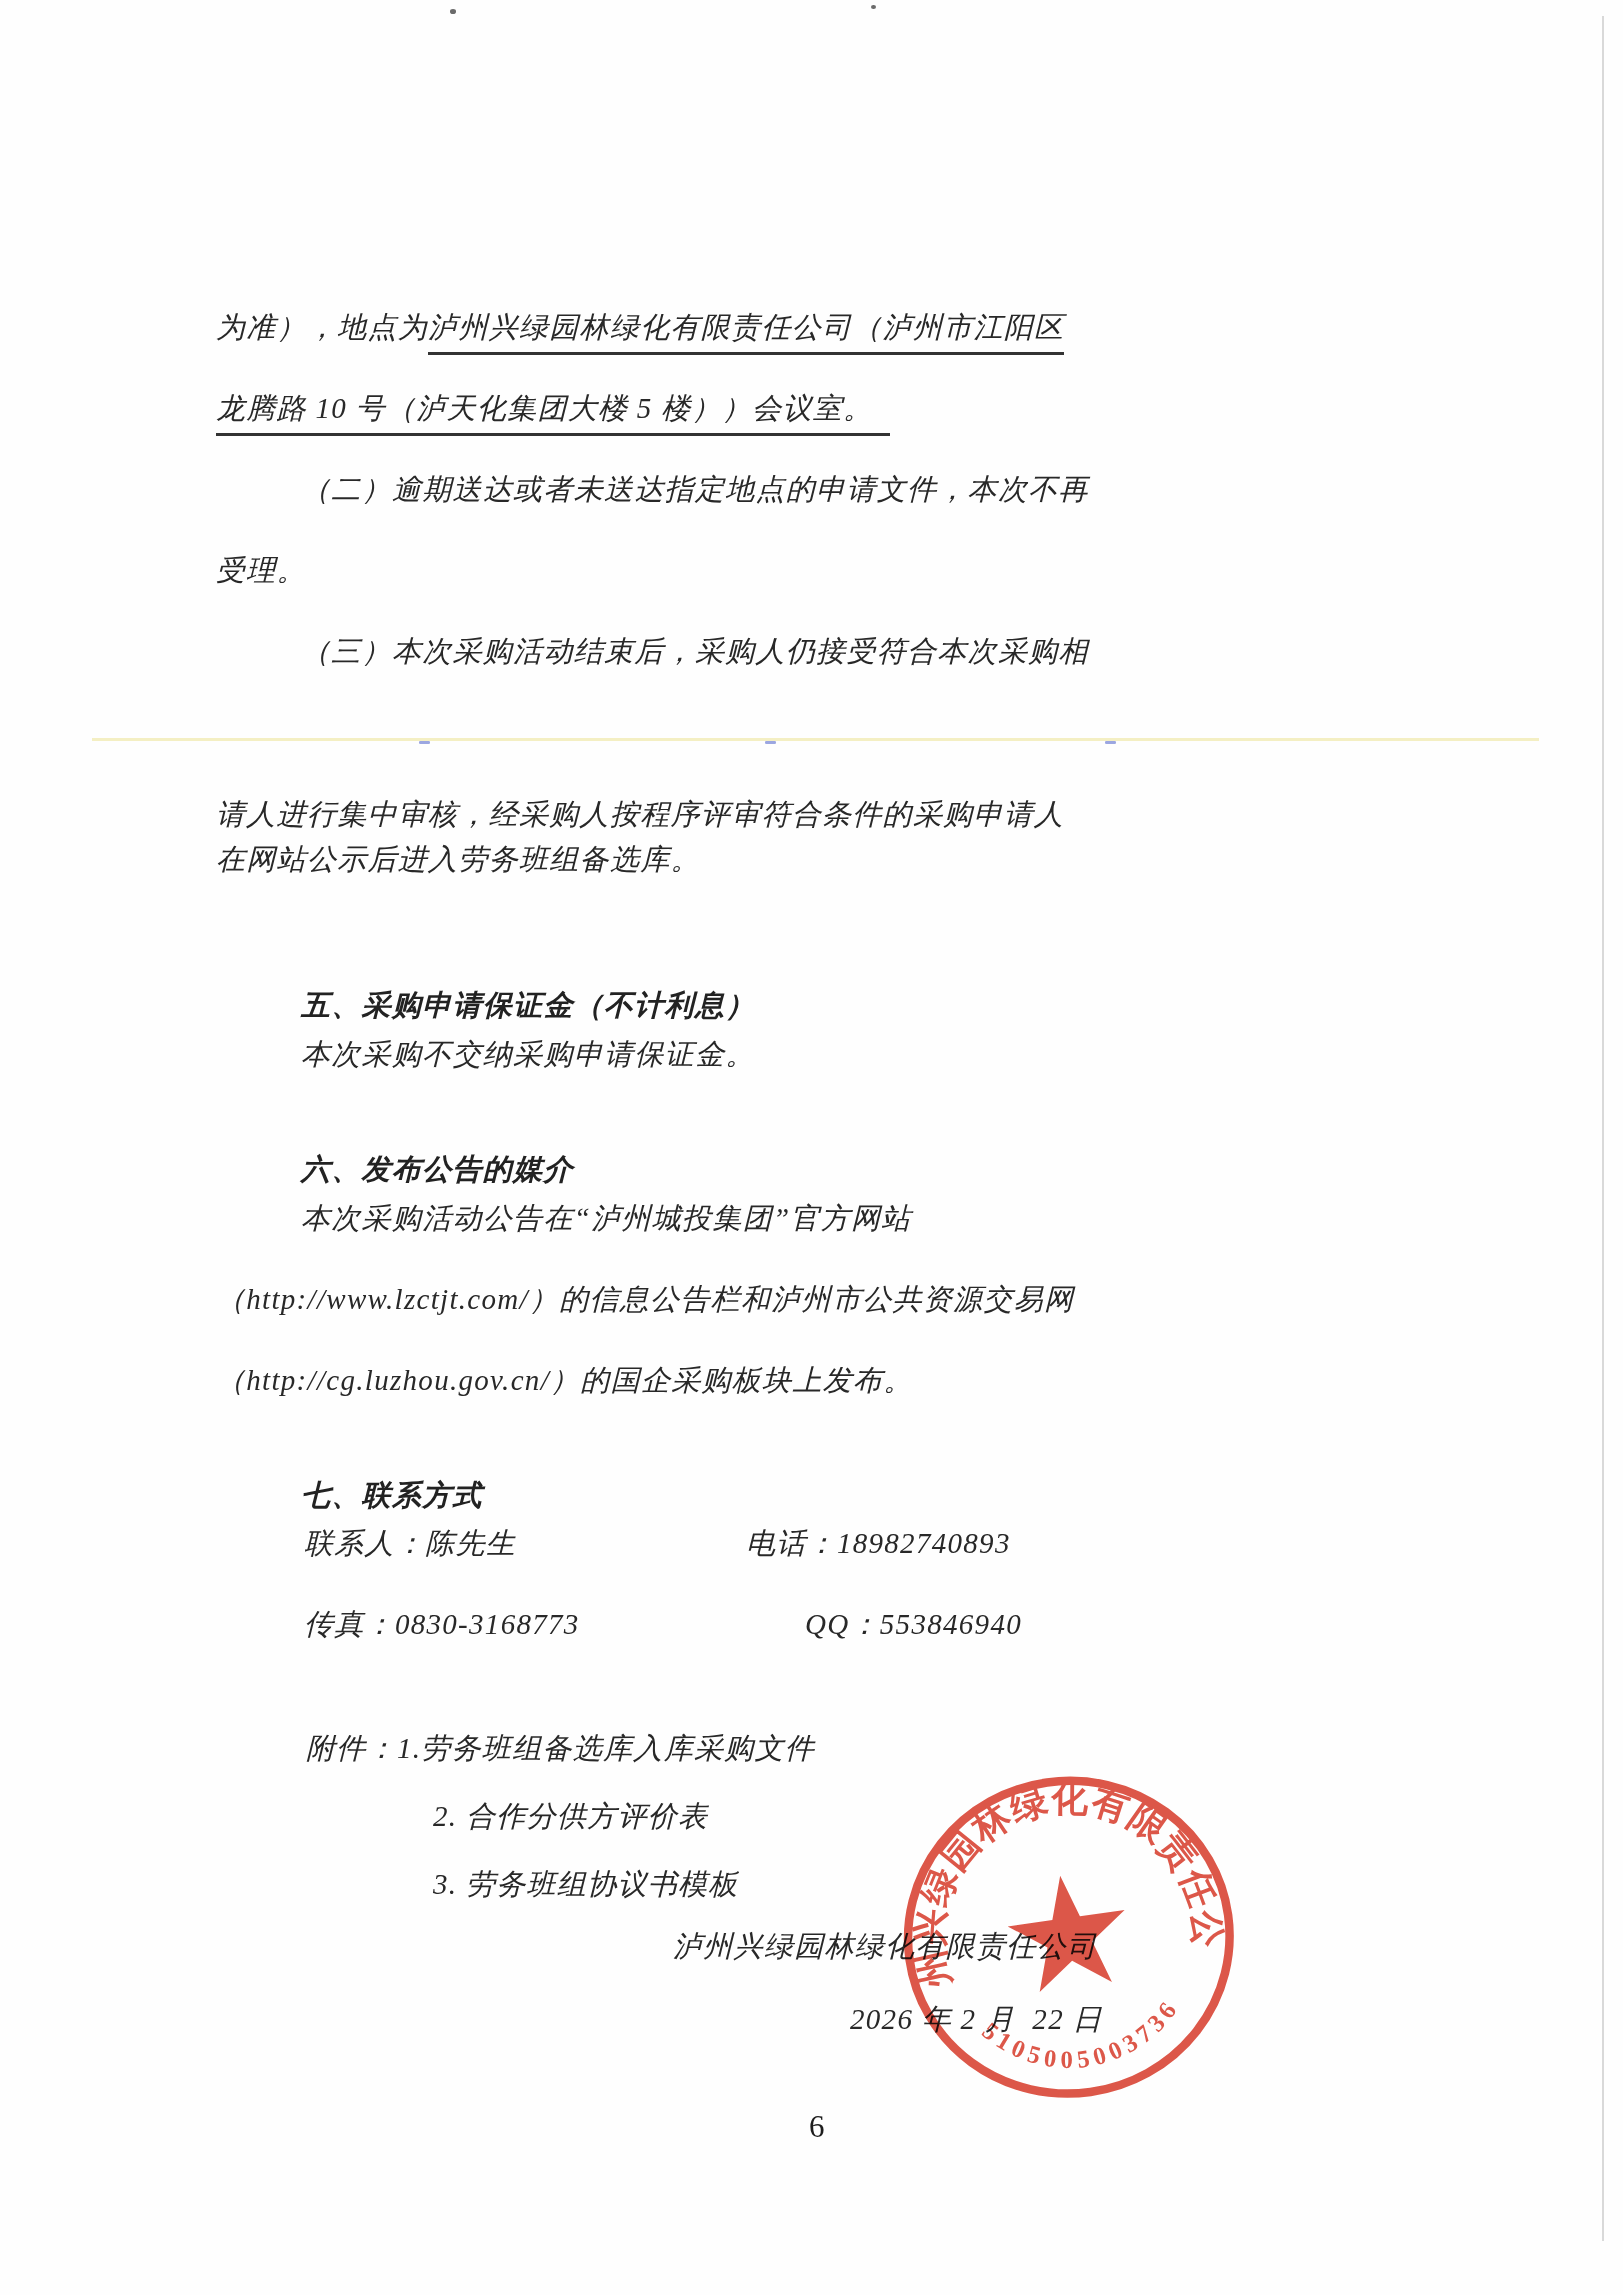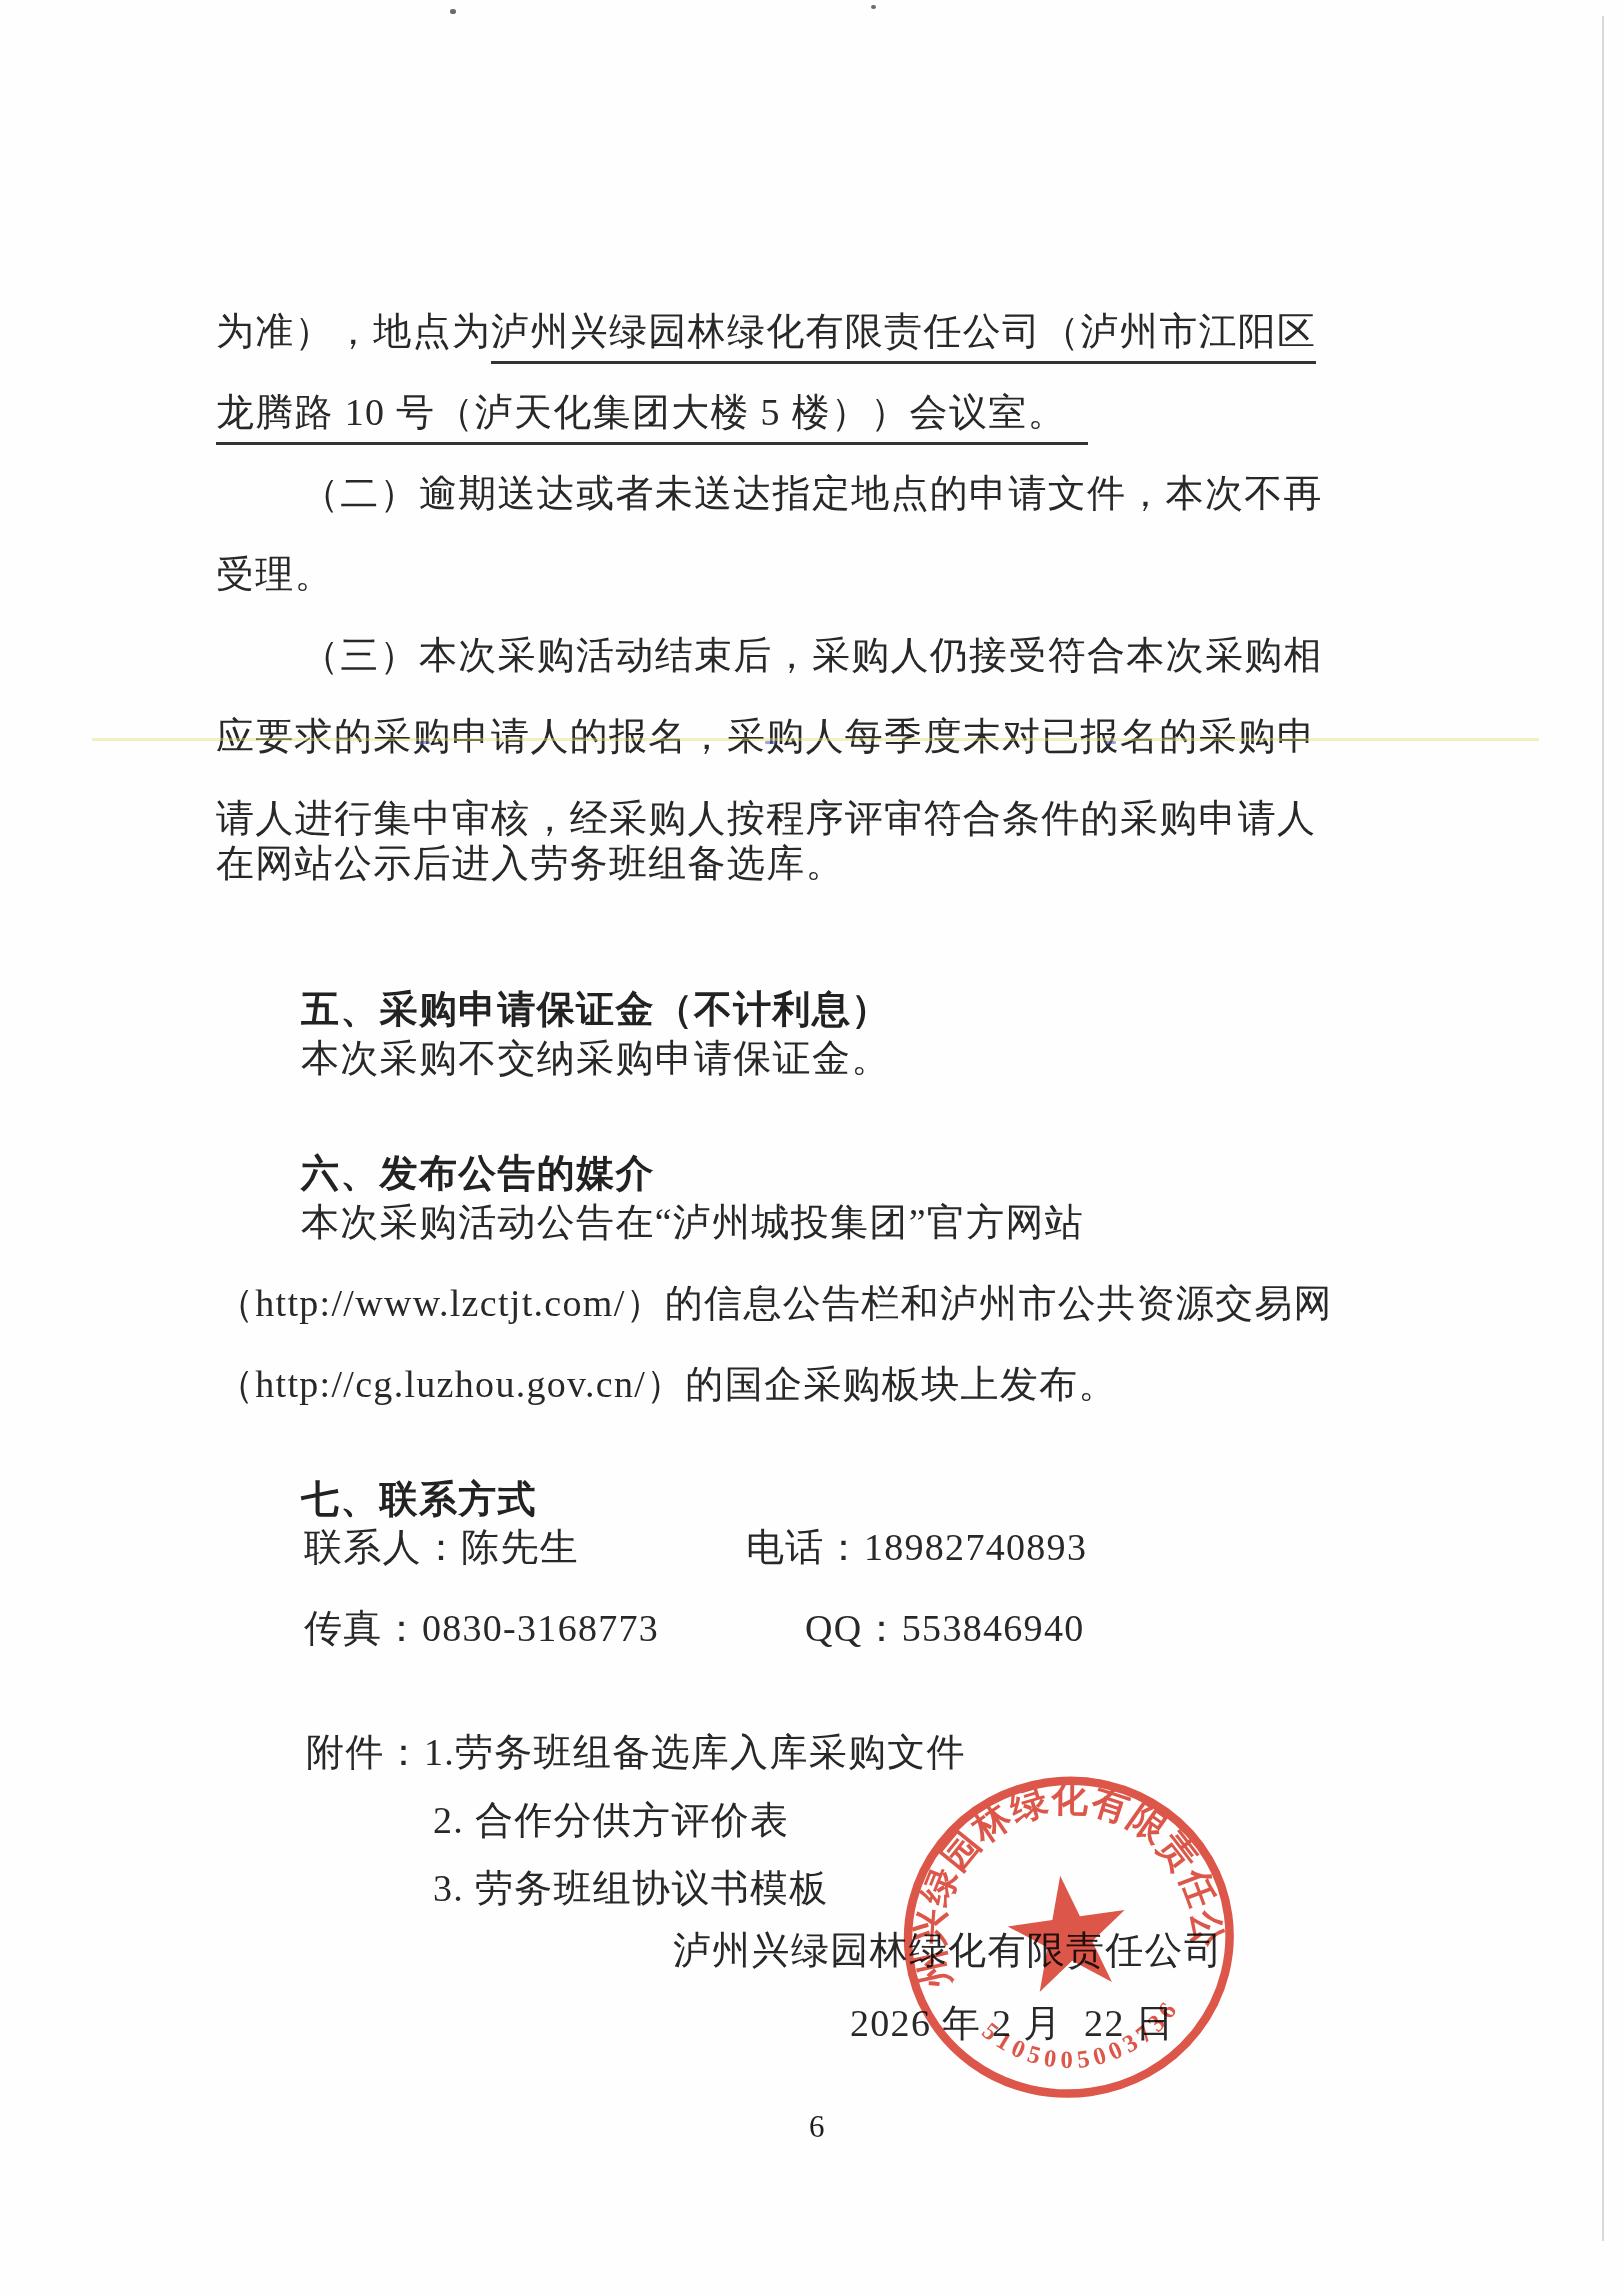--- a/index.html
+++ b/index.html
@@ -6,25 +6,26 @@
   .page {
     position:relative;
     width:1623px; height:2295px;
     background:#fefefe;
     overflow:hidden;
     font-family:"Liberation Serif","DejaVu Serif",serif;
     color:#282828;
   }
   .line {
     position:absolute;
-    font-size:38px;
+    font-size:29px;
     line-height:1.05;
     letter-spacing:1.3px;
     white-space:pre;
     color:#282828;
+    font-style:italic;
   }
   .heading {
     font-family:"Liberation Sans","DejaVu Sans",sans-serif;
     font-weight:700;
     color:#222;
     margin-top:33px;
   }
   .u {
     border-bottom:3.9px solid #333;
     padding-bottom:9.2px;
@@ -74,21 +75,20 @@
 
 <div class="page">
 
   <div class="line" style="left:216px; top:312px"><span>为准），地点为</span><span class="u">泸州兴绿园林绿化有限责任公司（泸州市江阳区</span></div>
   <div class="line" style="left:216px; top:393px"><span class="u">龙腾路 10 号（泸天化集团大楼 5 楼））会议室。  </span></div>
 
   <div class="line" style="left:301px; top:474px">（二）逾期送达或者未送达指定地点的申请文件，本次不再</div>
   <div class="line" style="left:216px; top:555px">受理。</div>
 
   <div class="line" style="left:301px; top:636px">（三）本次采购活动结束后，采购人仍接受符合本次采购相</div>
-  <div class="line" style="left:216px; top:717px">应要求的采购申请人的报名，采购人每季度末对已报名的采购申</div>
   <div class="line" style="left:216px; top:799px">请人进行集中审核，经采购人按程序评审符合条件的采购申请人</div>
   <div class="line" style="left:216px; top:844px">在网站公示后进入劳务班组备选库。</div>
 
   <div class="line heading" style="left:301px; top:957px">五、采购申请保证金（不计利息）</div>
   <div class="line" style="left:301px; top:1039px">本次采购不交纳采购申请保证金。</div>
 
   <div class="line heading" style="left:301px; top:1121px">六、发布公告的媒介</div>
   <div class="line" style="left:301px; top:1203px">本次采购活动公告在“泸州城投集团”官方网站</div>
   <div class="line" style="left:216px; top:1284px">（http://www.lzctjt.com/）的信息公告栏和泸州市公共资源交易网</div>
   <div class="line" style="left:216px; top:1365px">（http://cg.luzhou.gov.cn/）的国企采购板块上发布。</div>

